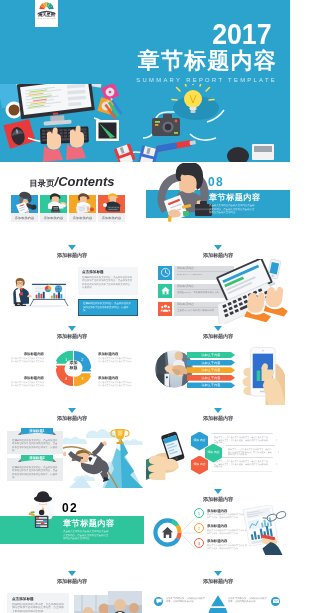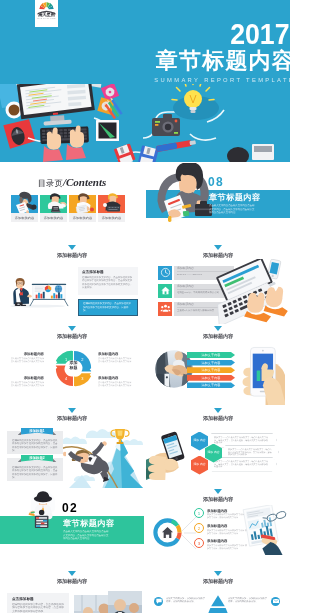--- a/index.html
+++ b/index.html
@@ -2,21 +2,21 @@
 <html><head>
 <meta charset="utf-8">
 <title>PPT Template Preview</title>
 <style>
   html,body{margin:0;padding:0;background:#ffffff;}
   body{width:290px;height:613px;overflow:hidden;
        font-family:"Liberation Sans",sans-serif;-webkit-font-smoothing:antialiased;}
   .page{width:290px;position:relative;}
   .slide{position:relative;overflow:hidden;background:#fff;}
   .row{display:flex;}
-  .sl-full{width:290px;height:162px;padding-left:18px;}
+  .sl-full{width:290px;height:162px;}
   .sl-half{width:144px;height:80.5px;}
   .gapv{width:2px;height:80.5px;background:#fff;}
   .gaph{width:290px;height:1px;background:#fff;}
   svg{display:block;}
 </style>
 </head>
 <body>
 <style>
 
 .sl-full .cv-bg{position:absolute;left:0;top:0;width:290px;height:163px;background:#2ba3cd;}
@@ -69,22 +69,22 @@
 .s13-ic{width:9px;height:9px;border-radius:50%;background:#2b9fd3;display:flex;align-items:center;justify-content:center;flex:0 0 9px;}
 .s13-tx{font-size:2.3px;color:#8e8f96;line-height:3.2px;width:40px;}
 .s13-left{left:8px;}
 .s13-left .s13-tx{margin-left:3px;}
 .s13-right{left:82px;}
 .s13-right .s13-tx{margin-right:3px;}
 .s13-pyr{position:absolute;left:55px;top:24px;}
 
 
 .s2-title{position:absolute;left:0;right:0;top:9px;text-align:center;white-space:nowrap;}
-.s2-t-cn{font-size:8.2px;font-weight:normal;color:#2c2c33;letter-spacing:0.2px;}
-.s2-t-en{font-size:11px;font-weight:bold;font-style:italic;color:#2c2c33;font-family:Liberation Serif, serif;}
+.s2-t-cn{font-size:8.2px;font-weight:bold;color:#2c2c33;letter-spacing:0.2px;}
+.s2-t-en{font-size:13px;font-weight:bold;font-style:italic;color:#2c2c33;font-family:Liberation Sans, sans-serif;}
 .s2-cards{position:absolute;left:11px;top:32px;display:flex;gap:2px;}
 .s2-card{width:27px;position:relative;}
 .s2-pic{height:18px;position:relative;}
 .s2-pic svg{position:absolute;bottom:0px;left:50%;margin-left:-13px;overflow:visible;}
 .s2-lb{height:9px;background:#f0f0f2;color:#55565c;font-size:3.2px;display:flex;align-items:center;justify-content:center;letter-spacing:0.1px;position:relative;z-index:3;}
 .s2-card:nth-child(1) .s2-pic{background:#2b9fd3;}
 .s2-card:nth-child(2) .s2-pic{background:#2ec89c;}
 .s2-card:nth-child(3) .s2-pic{background:#f5a623;}
 .s2-card:nth-child(4) .s2-pic{background:#f4603e;}
 

